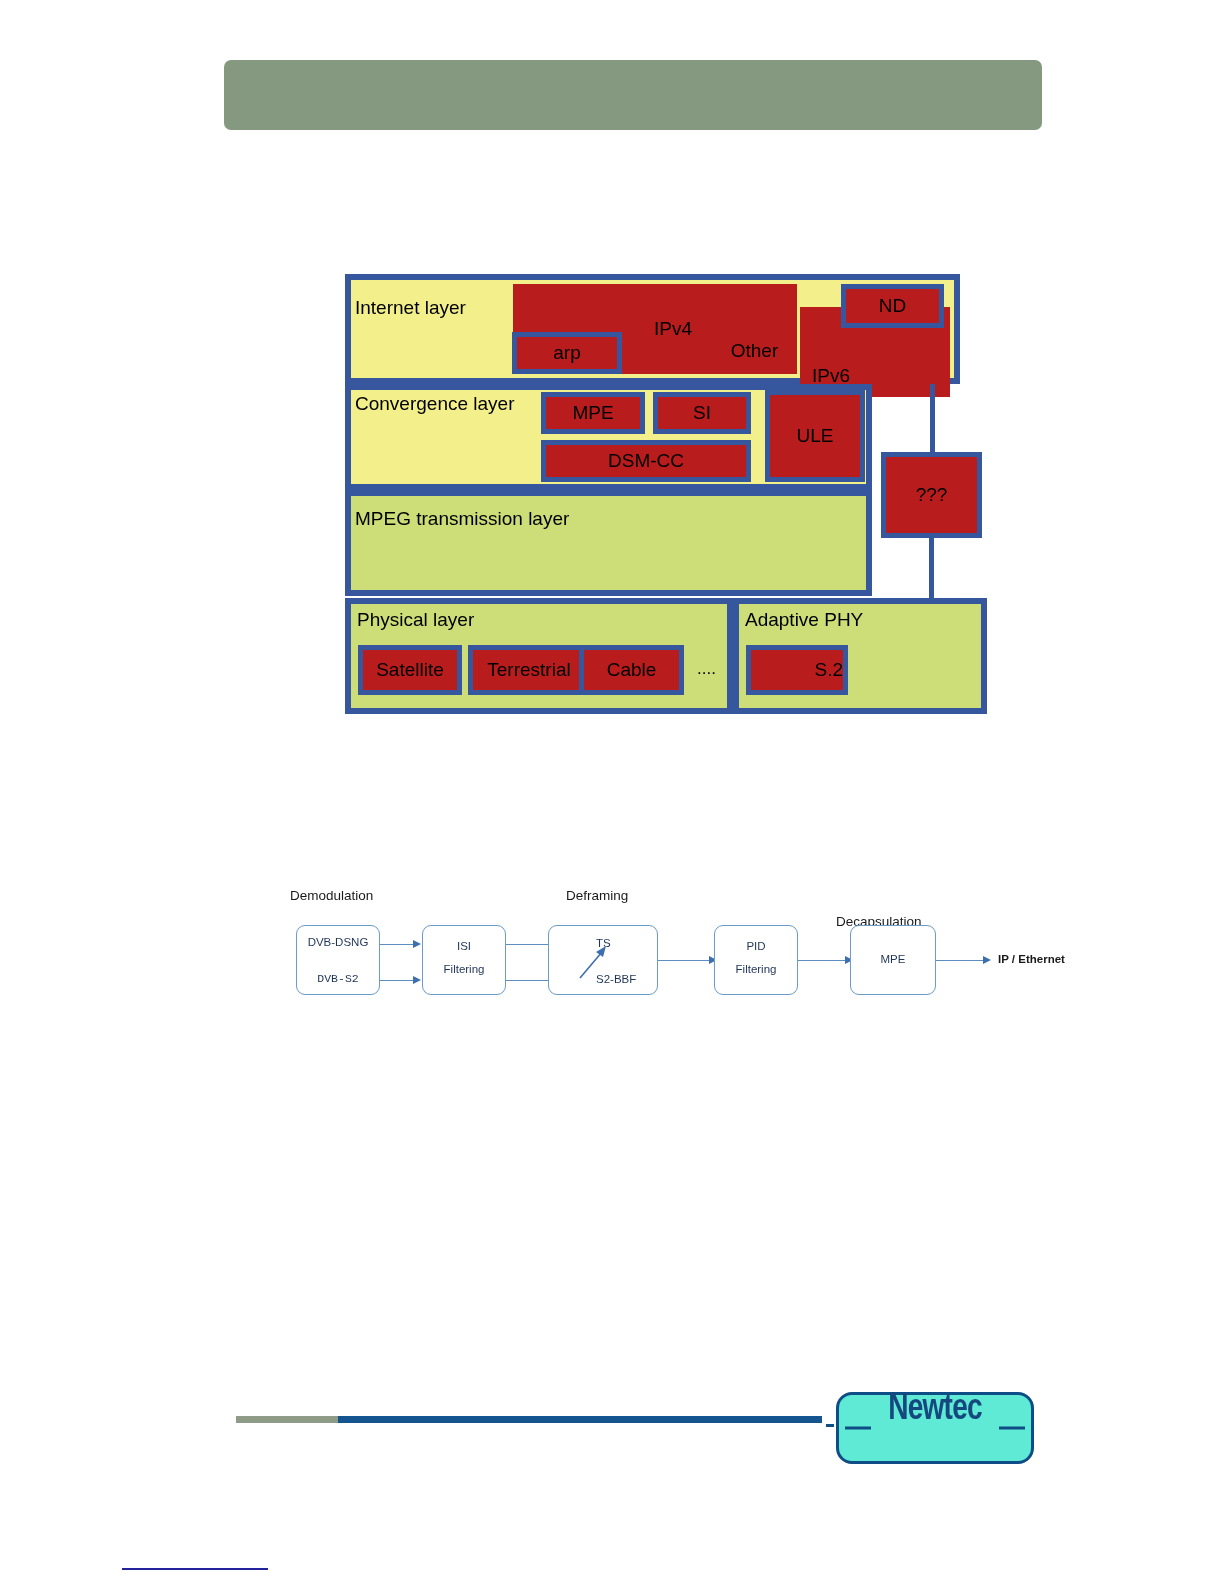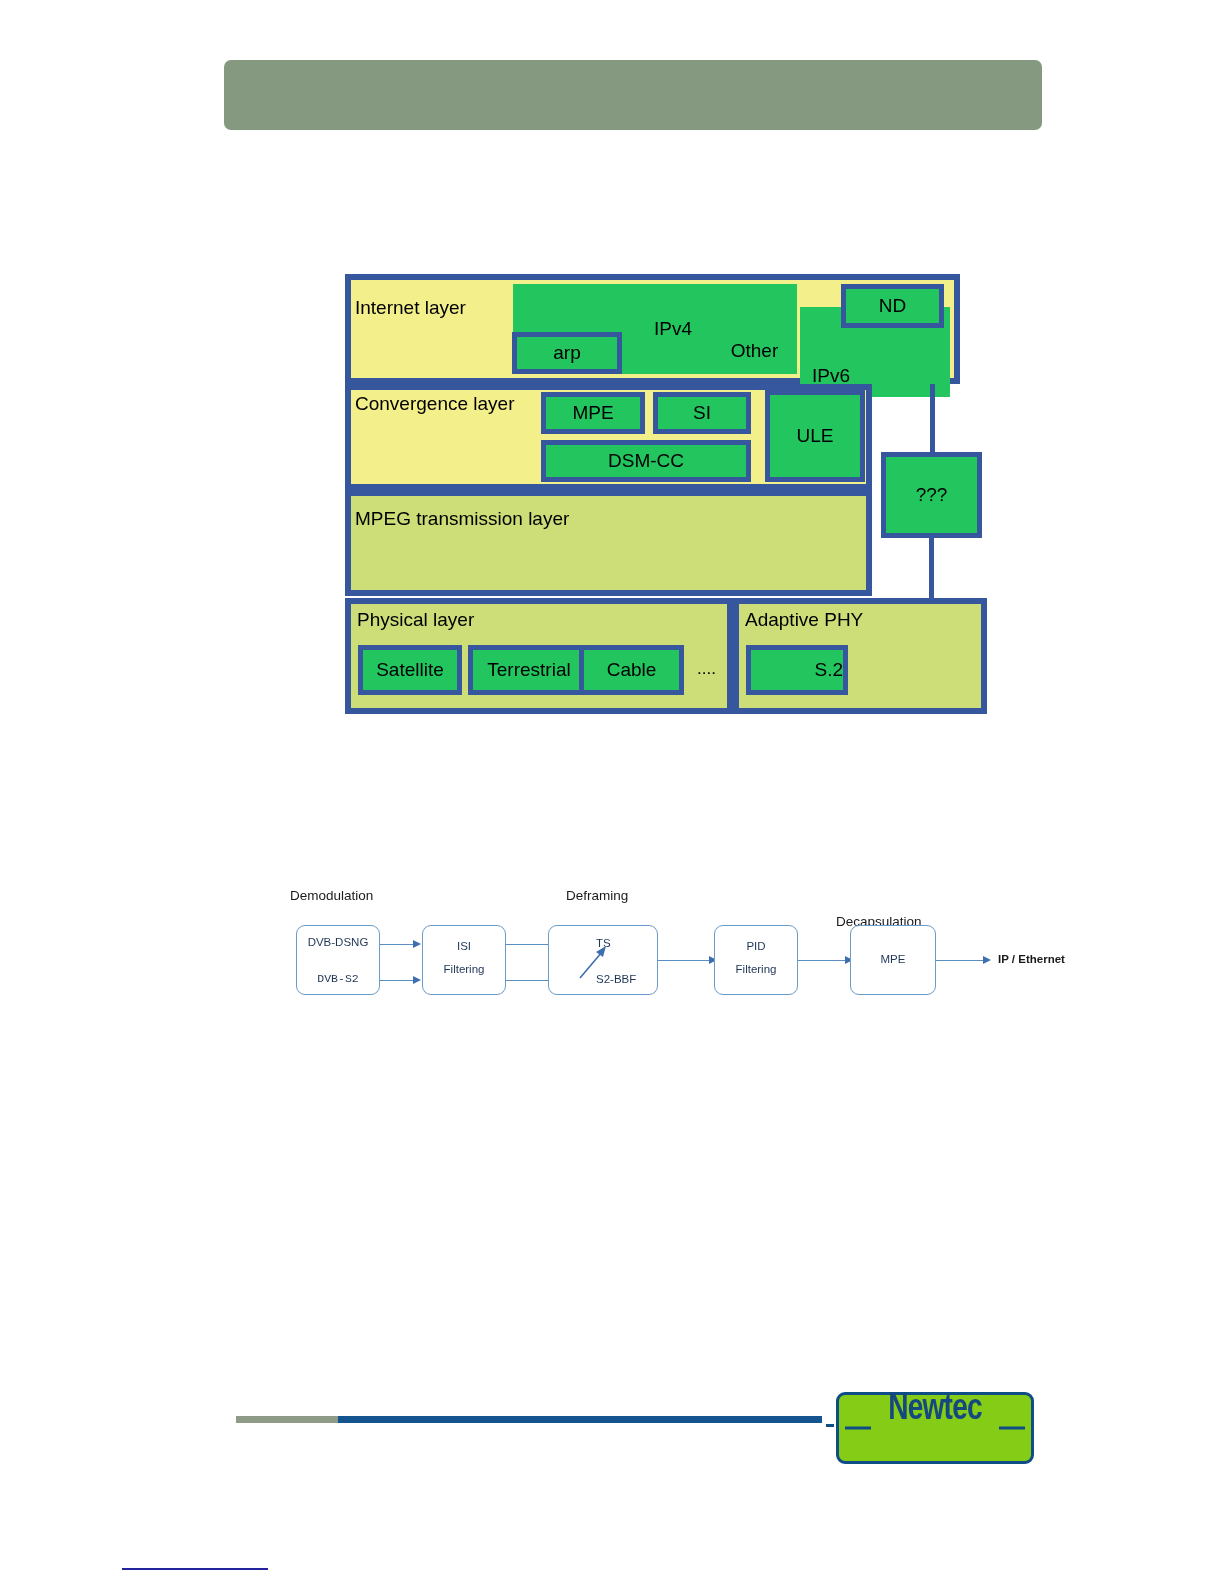--- a/index.html
+++ b/index.html
@@ -45,21 +45,21 @@
 
   .layer-title {
     position: absolute;
     font-size: 19px;
     color: #000;
     white-space: nowrap;
   }
 
   .wbox {
     position: absolute;
-    background: #22c55e;
+    background: #b91c1c;
     box-sizing: border-box;
     display: flex;
     align-items: center;
     justify-content: center;
     font-size: 19px;
     color: #000;
     white-space: nowrap;
   }
   .wbox.plain { border: none; }
   .wbox.outlined { border: 5px solid #36569e; }
@@ -128,23 +128,23 @@
     height: 7px;
     background: #14558f;
   }
   #newtec-logo {
     position: absolute;
     left: 836px;
     top: 1392px;
     width: 198px;
     height: 72px;
     border: 3px solid #0f4d86;
-    border-radius: 9px;
+    border-radius: 16px;
     box-sizing: border-box;
-    background: #84cc16;
+    background: #5eead4;
   }
   #newtec-wordmark {
     position: absolute;
     left: 0; right: 0;
     top: 50%;
     transform: translateY(-50%);
     text-align: center;
     font-family: "Liberation Sans", sans-serif;
     font-weight: bold;
     font-size: 36px;

